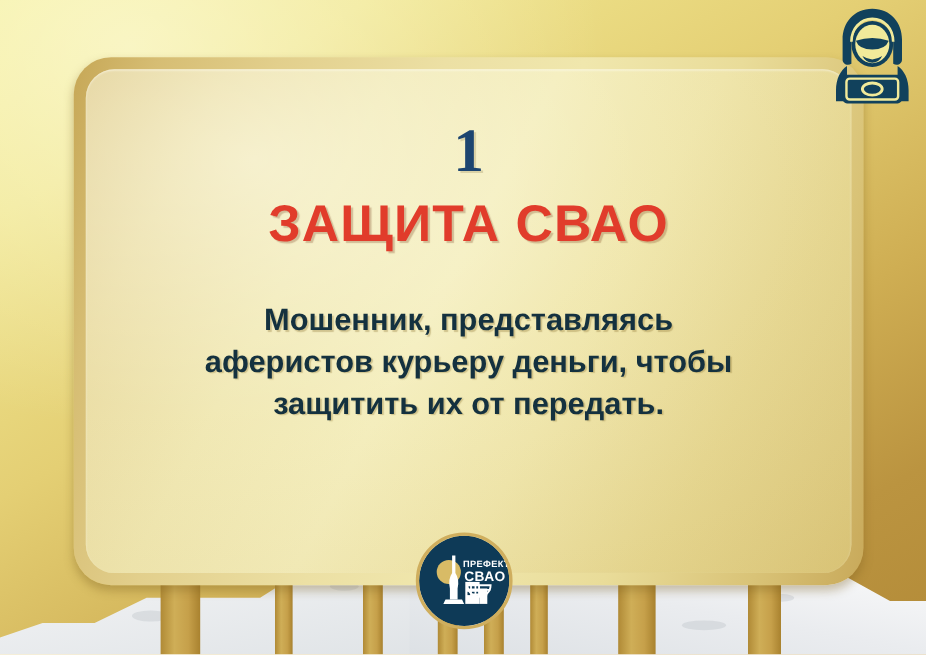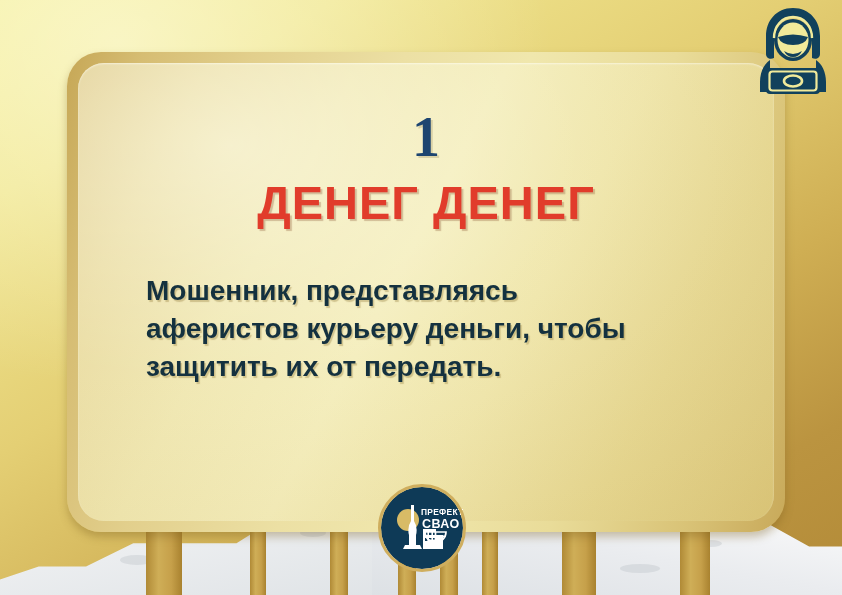--- a/index.html
+++ b/index.html
@@ -151,21 +151,21 @@
     letter-spacing: 1px;
     color: #e13c2b;
     text-shadow: 2px 2px 1px rgba(125,70,35,0.30);
     white-space: nowrap;
   }
 
   .body-text {
     position: relative;
     margin-top: 46px;
     width: 560px;
-    text-align: left;
+    text-align: center;
     font-family: "Liberation Sans", sans-serif;
     font-weight: bold;
     font-size: 28px;
     line-height: 1.36;
     color: #14313f;
     text-shadow: 1.5px 1.5px 1px rgba(150,125,60,0.38);
   }
   .body-text .line { display: block; white-space: nowrap; }
 
   
@@ -225,21 +225,21 @@
   <div class="leg" style="left:482px; width:16px; height:78px;"></div>
   <div class="leg" style="left:562px; width:34px; height:78px;"></div>
   <div class="leg" style="left:680px; width:30px; height:78px;"></div>
 
   <div class="board">
     <div class="board-inner">
       <div class="board-gloss"></div>
 
       <div class="number">1</div>
 
-      <div class="headline">ДЕНЕГ ДЕНЕГ</div>
+      <div class="headline">ЗАЩИТА СВАО</div>
 
       <div class="body-text">
         <span class="line">Мошенник, представляясь</span>
         <span class="line">аферистов курьеру деньги, чтобы</span>
         <span class="line">защитить их от передать.</span>
       </div>
     </div>
   </div>
 
   <div class="hacker-icon">

